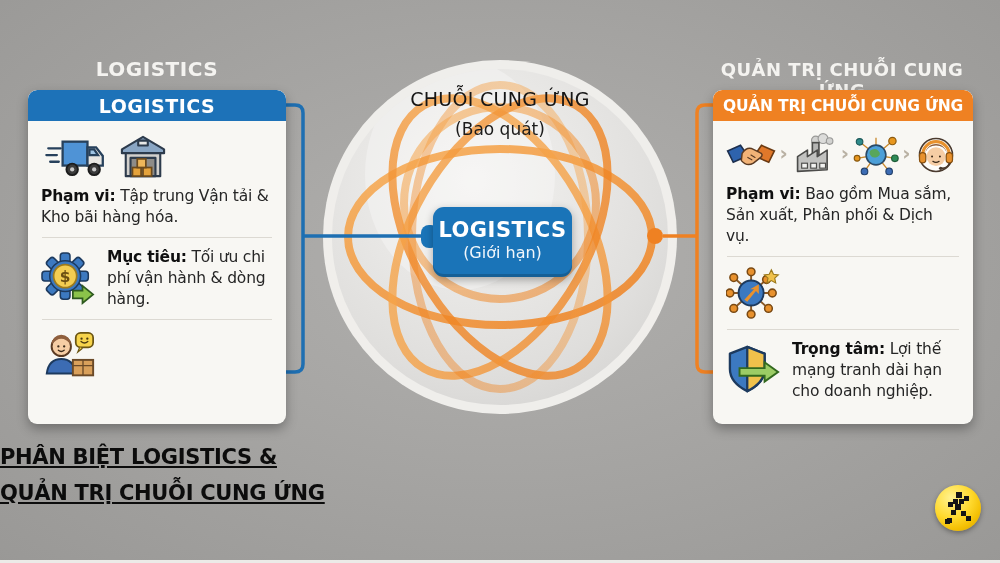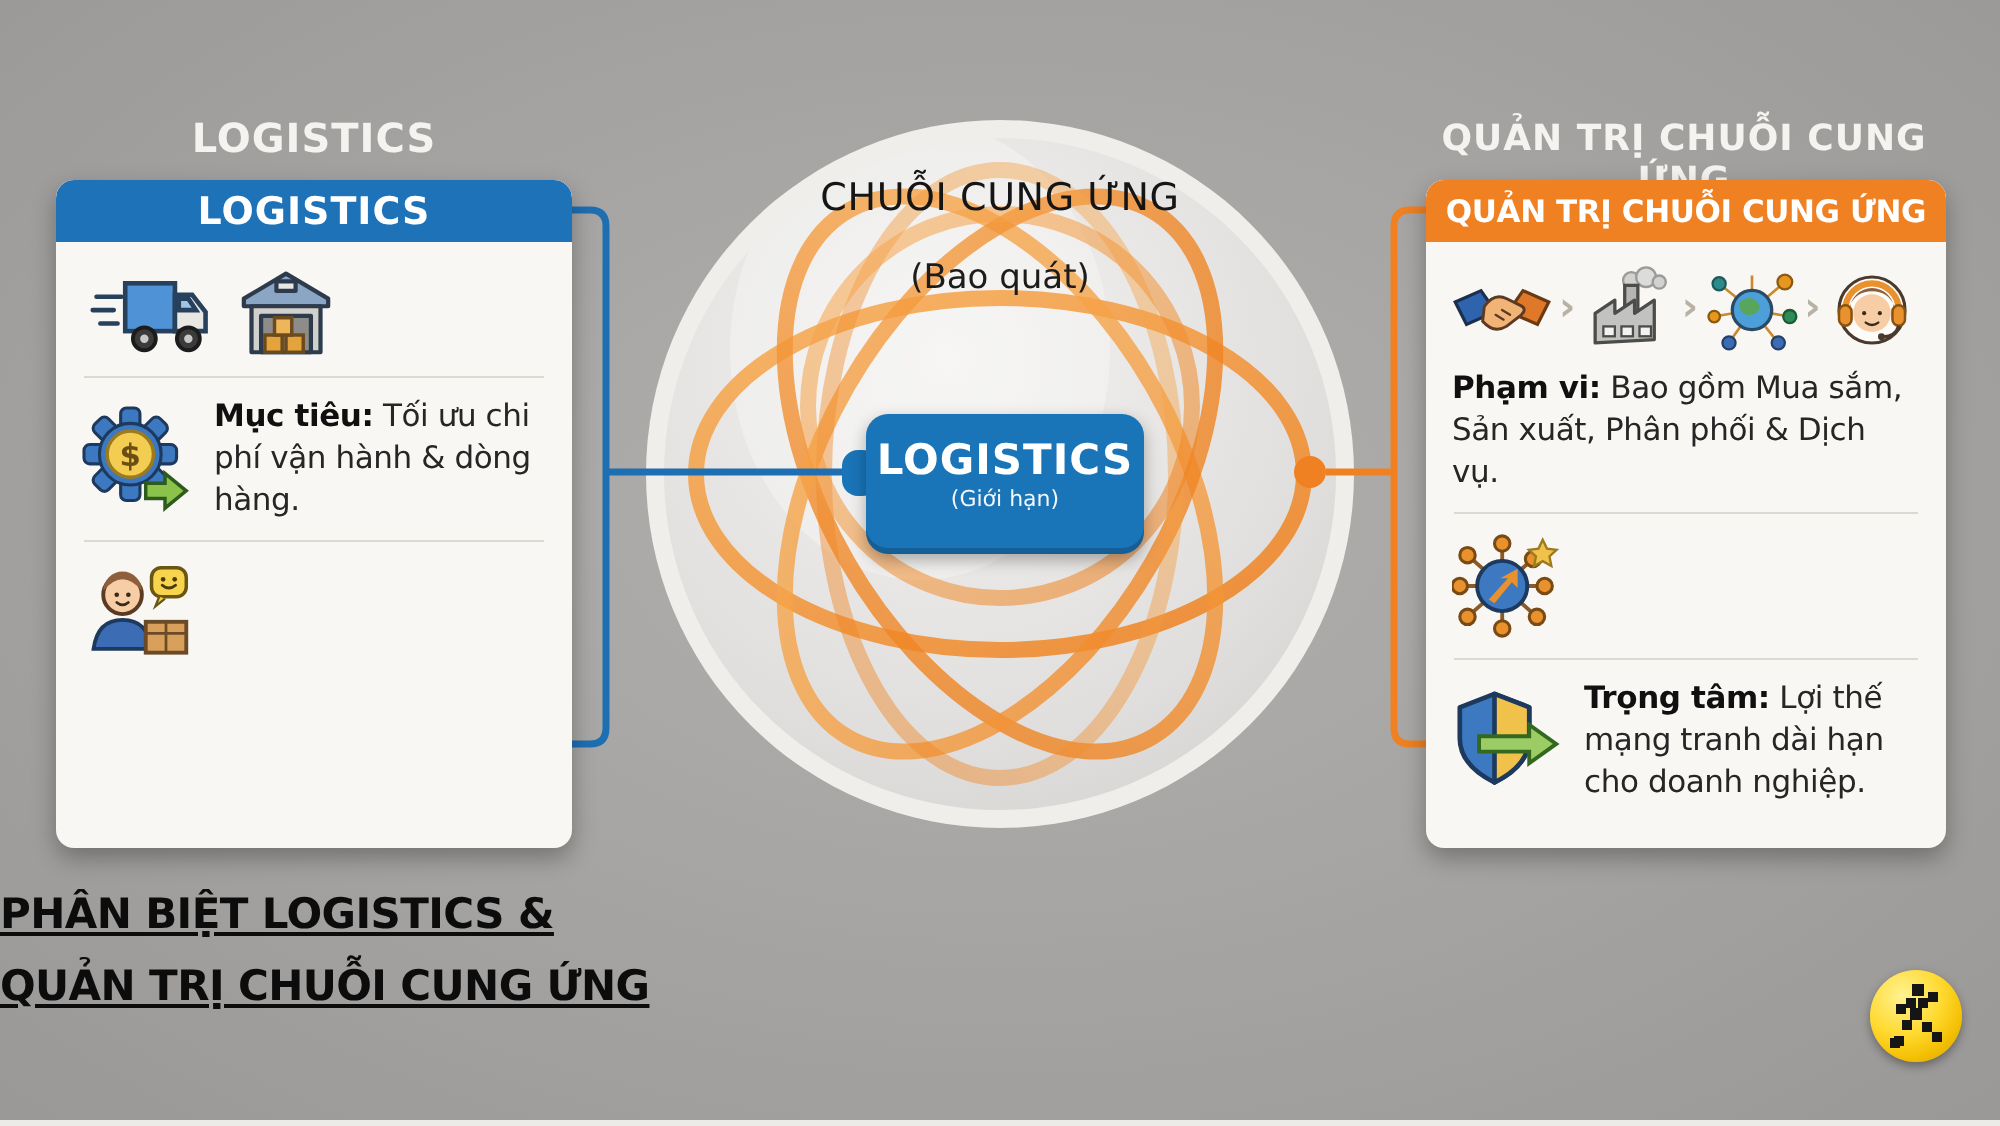--- a/index.html
+++ b/index.html
@@ -9,28 +9,28 @@
   .bottom-strip{position:absolute;left:0;bottom:0;width:100%;height:3px;background:#ecebe8;}
 
   
   .col-title{position:absolute;text-align:center;font-weight:bold;color:#f4f3f0;letter-spacing:.5px;}
   .col-title.left{left:28px;width:258px;top:57px;font-size:20px;}
   .col-title.right{left:706px;width:272px;top:59px;font-size:18px;}
 
   
   .circle-caption{position:absolute;left:350px;width:300px;top:88px;text-align:center;z-index:3;}
   .circle-caption .t1{font-size:19px;font-weight:normal;color:#151515;letter-spacing:.3px;}
-  .circle-caption .t2{font-size:17px;color:#1c1c1c;margin-top:19px;}
+  .circle-caption .t2{font-size:17px;color:#1c1c1c;margin-top:9px;}
 
   
   .center-box{position:absolute;left:433px;top:207px;width:139px;height:70px;background:#1a74b8;
     border-radius:11px;z-index:4;text-align:center;
     box-shadow:inset 0 -3px 0 rgba(0,0,0,.18), 0 3px 8px rgba(0,0,0,.3);}
   .center-box .bt{margin-top:11px;font-size:21px;font-weight:bold;color:#fff;letter-spacing:.5px;}
-  .center-box .bs{font-size:11px;color:#f2f7fb;margin-top:1px;}
+  .center-box .bs{font-size:16px;color:#f2f7fb;margin-top:1px;}
 
   
   .card{position:absolute;top:90px;width:258px;height:334px;background:#f8f7f3;border-radius:9px;
     box-shadow:0 5px 12px rgba(0,0,0,.3);z-index:5;overflow:hidden;}
   .card.left-card{left:28px;}
   .card.right-card{left:713px;width:260px;}
   .card-header{height:31px;display:flex;align-items:center;justify-content:center;color:#fff;
     font-weight:bold;border-radius:9px 9px 0 0;}
   .card-header.blue{background:#1d72b8;font-size:19px;letter-spacing:.5px;}
   .card-header.orange{background:#ef8122;font-size:15.5px;letter-spacing:-.2px;}
@@ -142,20 +142,24 @@
             <rect x="7" y="21" width="36" height="24" fill="#d2d0cc"></rect>
             <rect x="12" y="26" width="26" height="19" fill="#8e8c88"></rect>
           </g>
           <g stroke="#6b4a1e" stroke-width="1.8">
             <rect x="14" y="36" width="9" height="9" fill="#e5a33c"></rect>
             <rect x="25" y="36" width="9" height="9" fill="#e5a33c"></rect>
             <rect x="19" y="27" width="9" height="9" fill="#edb65a"></rect>
           </g>
         </svg>
       </div>
+      <p class="row-text">
+        <b class="lbl">Phạm vi:</b>
+        <span>Tập trung Vận tải &amp; Kho bãi hàng hóa.</span>
+      </p>
 
       <div class="divider"></div>
 
       <div class="row-flex">
         <svg class="ric" width="56" height="54" viewBox="0 0 58 56">
           <g fill="#3c79c0" stroke="#1d3a5e" stroke-width="1.6">
             <g transform="translate(25,25)">
               <rect x="-5" y="-24" width="10" height="48" rx="3"></rect>
               <rect x="-5" y="-24" width="10" height="48" rx="3" transform="rotate(45)"></rect>
               <rect x="-5" y="-24" width="10" height="48" rx="3" transform="rotate(90)"></rect>

